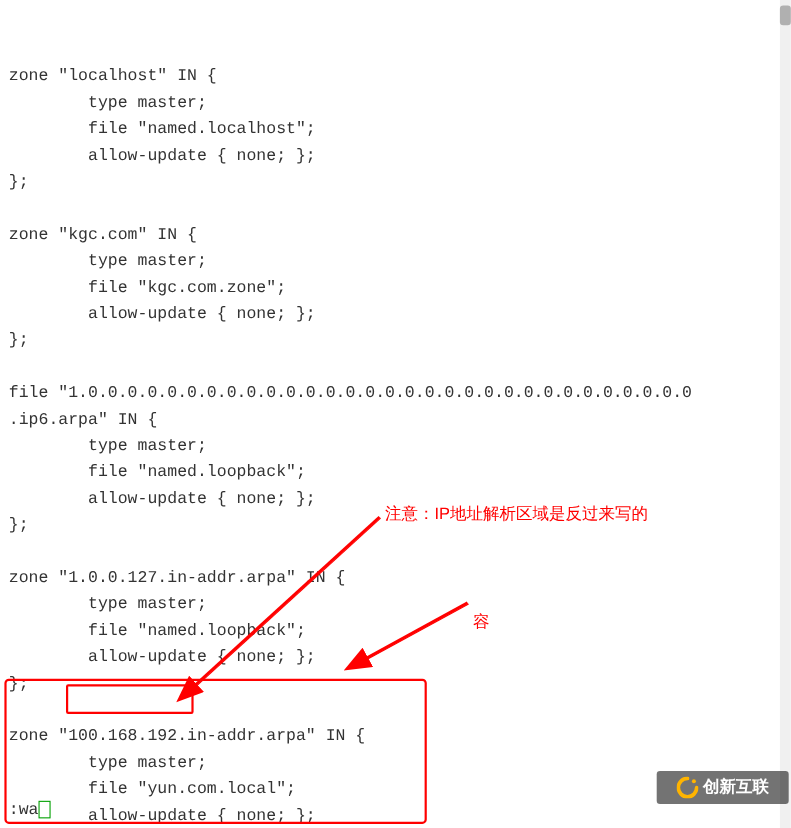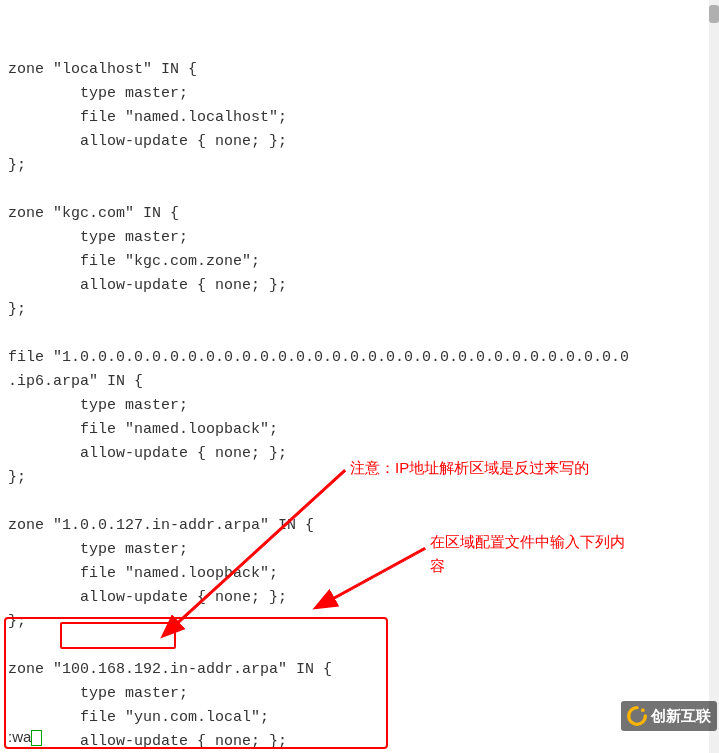--- a/index.html
+++ b/index.html
@@ -45,42 +45,42 @@
   .scrollbar-thumb {
     position: absolute;
     width: 10px; height: 18px;
     top: 5px; right: 0;
     background: #b0b0b0;
     border-radius: 3px;
   }
   .bottom-cmd {
     position: absolute;
     left: 8px; bottom: 4px;
-    font-family: Liberation Sans, sans-serif;
+    font-family: Liberation Mono, monospace;
     font-size: 15px;
     color: #333;
   }
   .green-box {
     display: inline-block;
     border: 1px solid #00a000;
     color: #00a000;
     width: 9px; height: 14px;
     vertical-align: middle;
   }
   .logo {
     position: absolute;
     right: 2px; bottom: 22px;
     display: flex;
     align-items: center;
     font-family: "Microsoft YaHei", sans-serif;
     font-size: 15px;
     font-weight: bold;
     color: #fff;
     background: rgba(0,0,0,0.55);
-    padding: 3px 6px;
+    padding: 3px 18px;
     border-radius: 3px;
     pointer-events: none;
   }
   .logo-icon {
     width: 20px; height: 20px;
     margin-right: 4px;
     position: relative;
   }
   .logo-icon svg { width:100%; height:100%; }
 </style>
@@ -118,21 +118,21 @@
 <span>        type master;</span>
 <span>        file "yun.com.local";</span>
 <span>        allow-update { none; };</span>
 
 </div>
 
 <div class="annotation-layer">
 
   <div class="ann-text" style="position:absolute; left:350px; top:456px;">注意：IP地址解析区域是反过来写的</div>
 
-  <div class="ann-text" style="position:absolute; left:430px; top:530px; width:290px;"><span>在区域配置文件中输入下列内</span><br><span>容</span></div>
+  <div class="ann-text" style="position:absolute; left:430px; top:530px; width:290px;"><br><span>容</span></div>
 
   <svg width="719" height="753" style="position:absolute;top:0;left:0;">
     <defs>
       <marker id="arrowhead" markerWidth="10" markerHeight="8" refX="2" refY="4" orient="auto">
         <polygon points="0 0, 10 4, 0 8" fill="#ff0000"></polygon>
       </marker>
     </defs>
 
     <line x1="345" y1="470" x2="175" y2="625" stroke="#ff0000" stroke-width="2.5" marker-end="url(#arrowhead)"></line>
 

